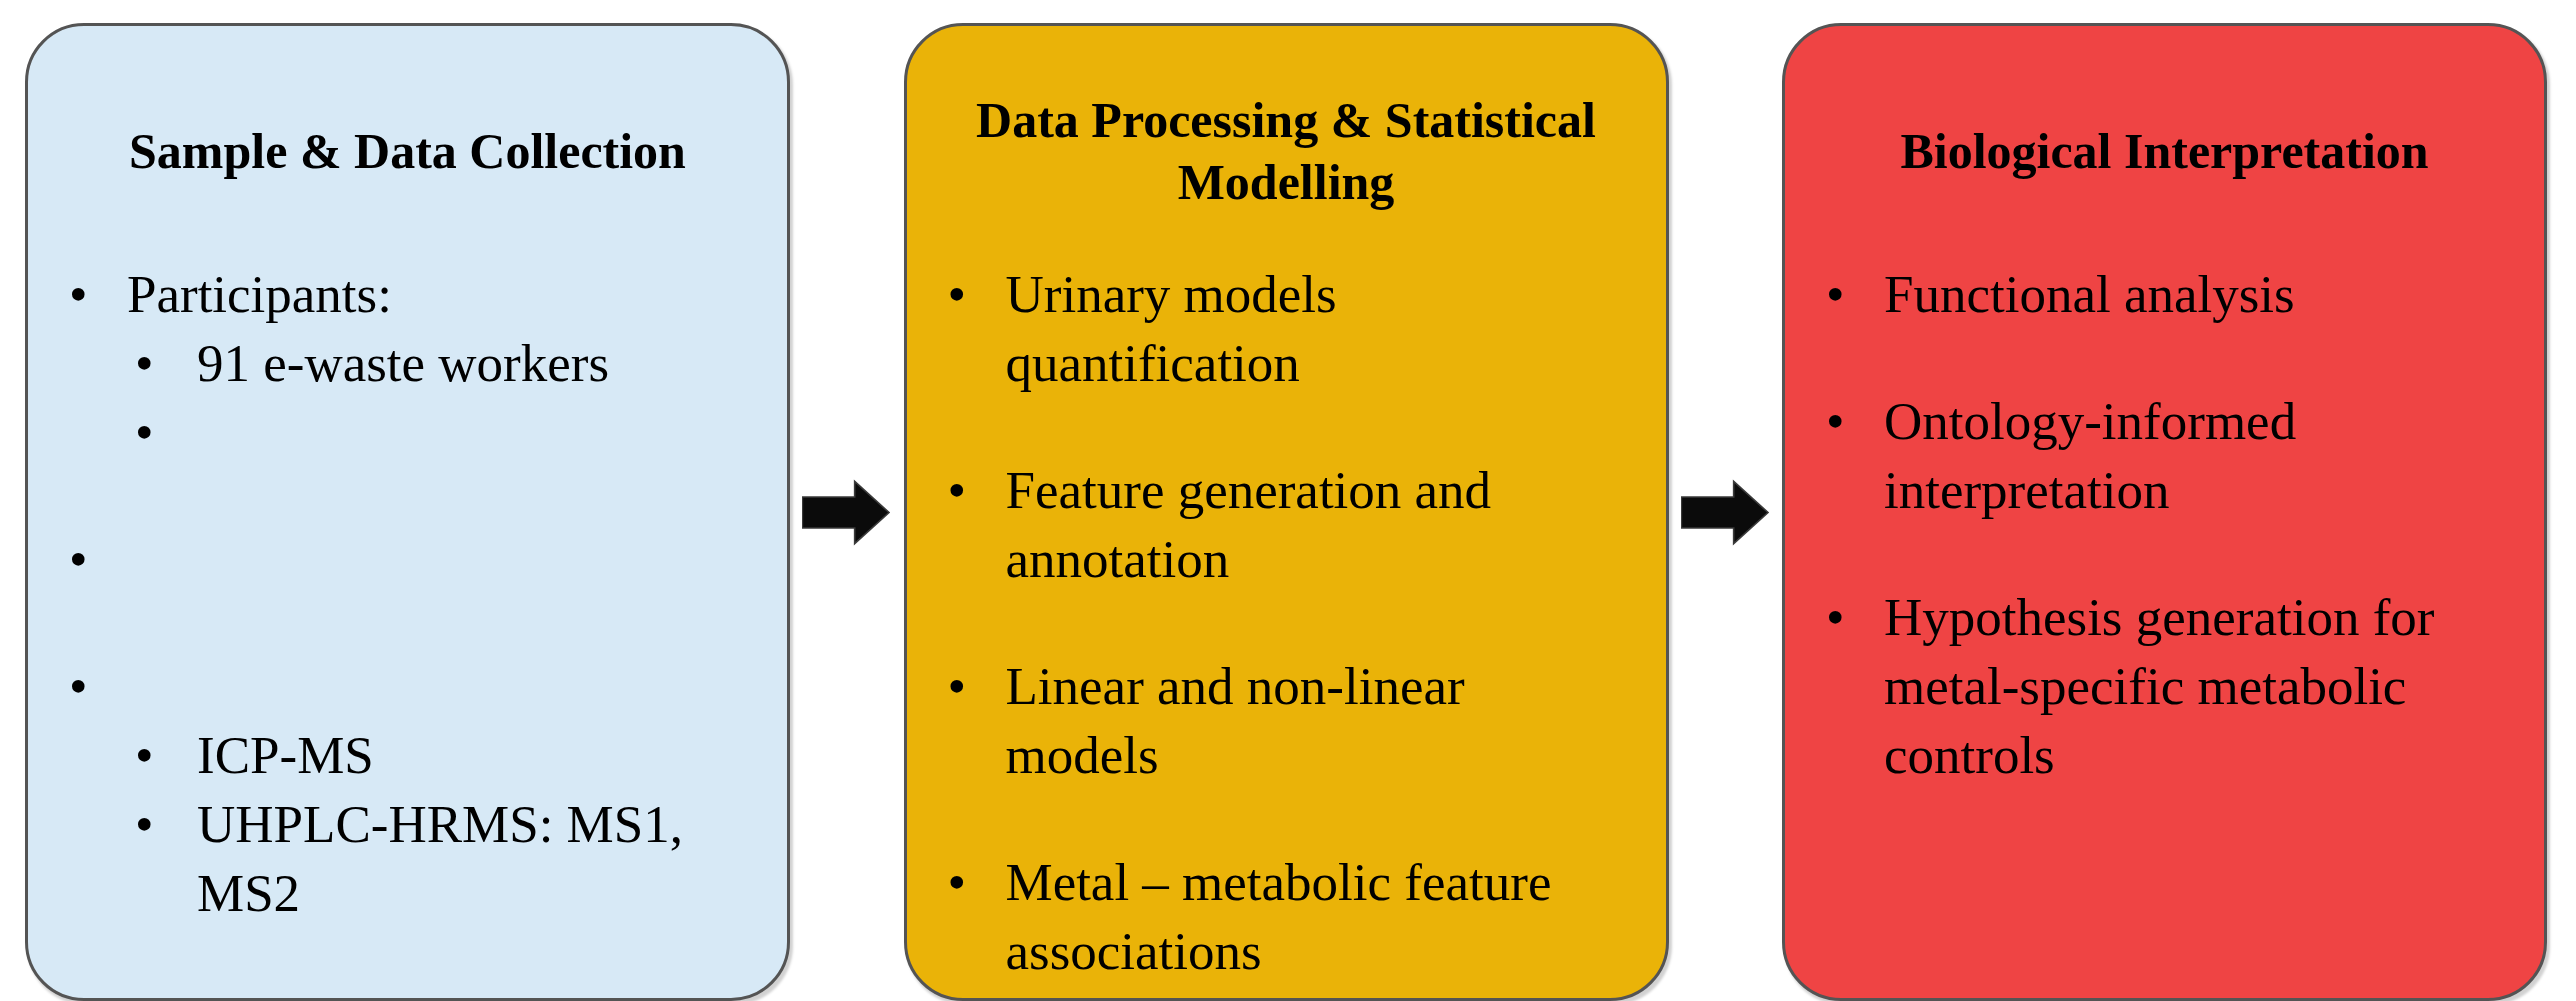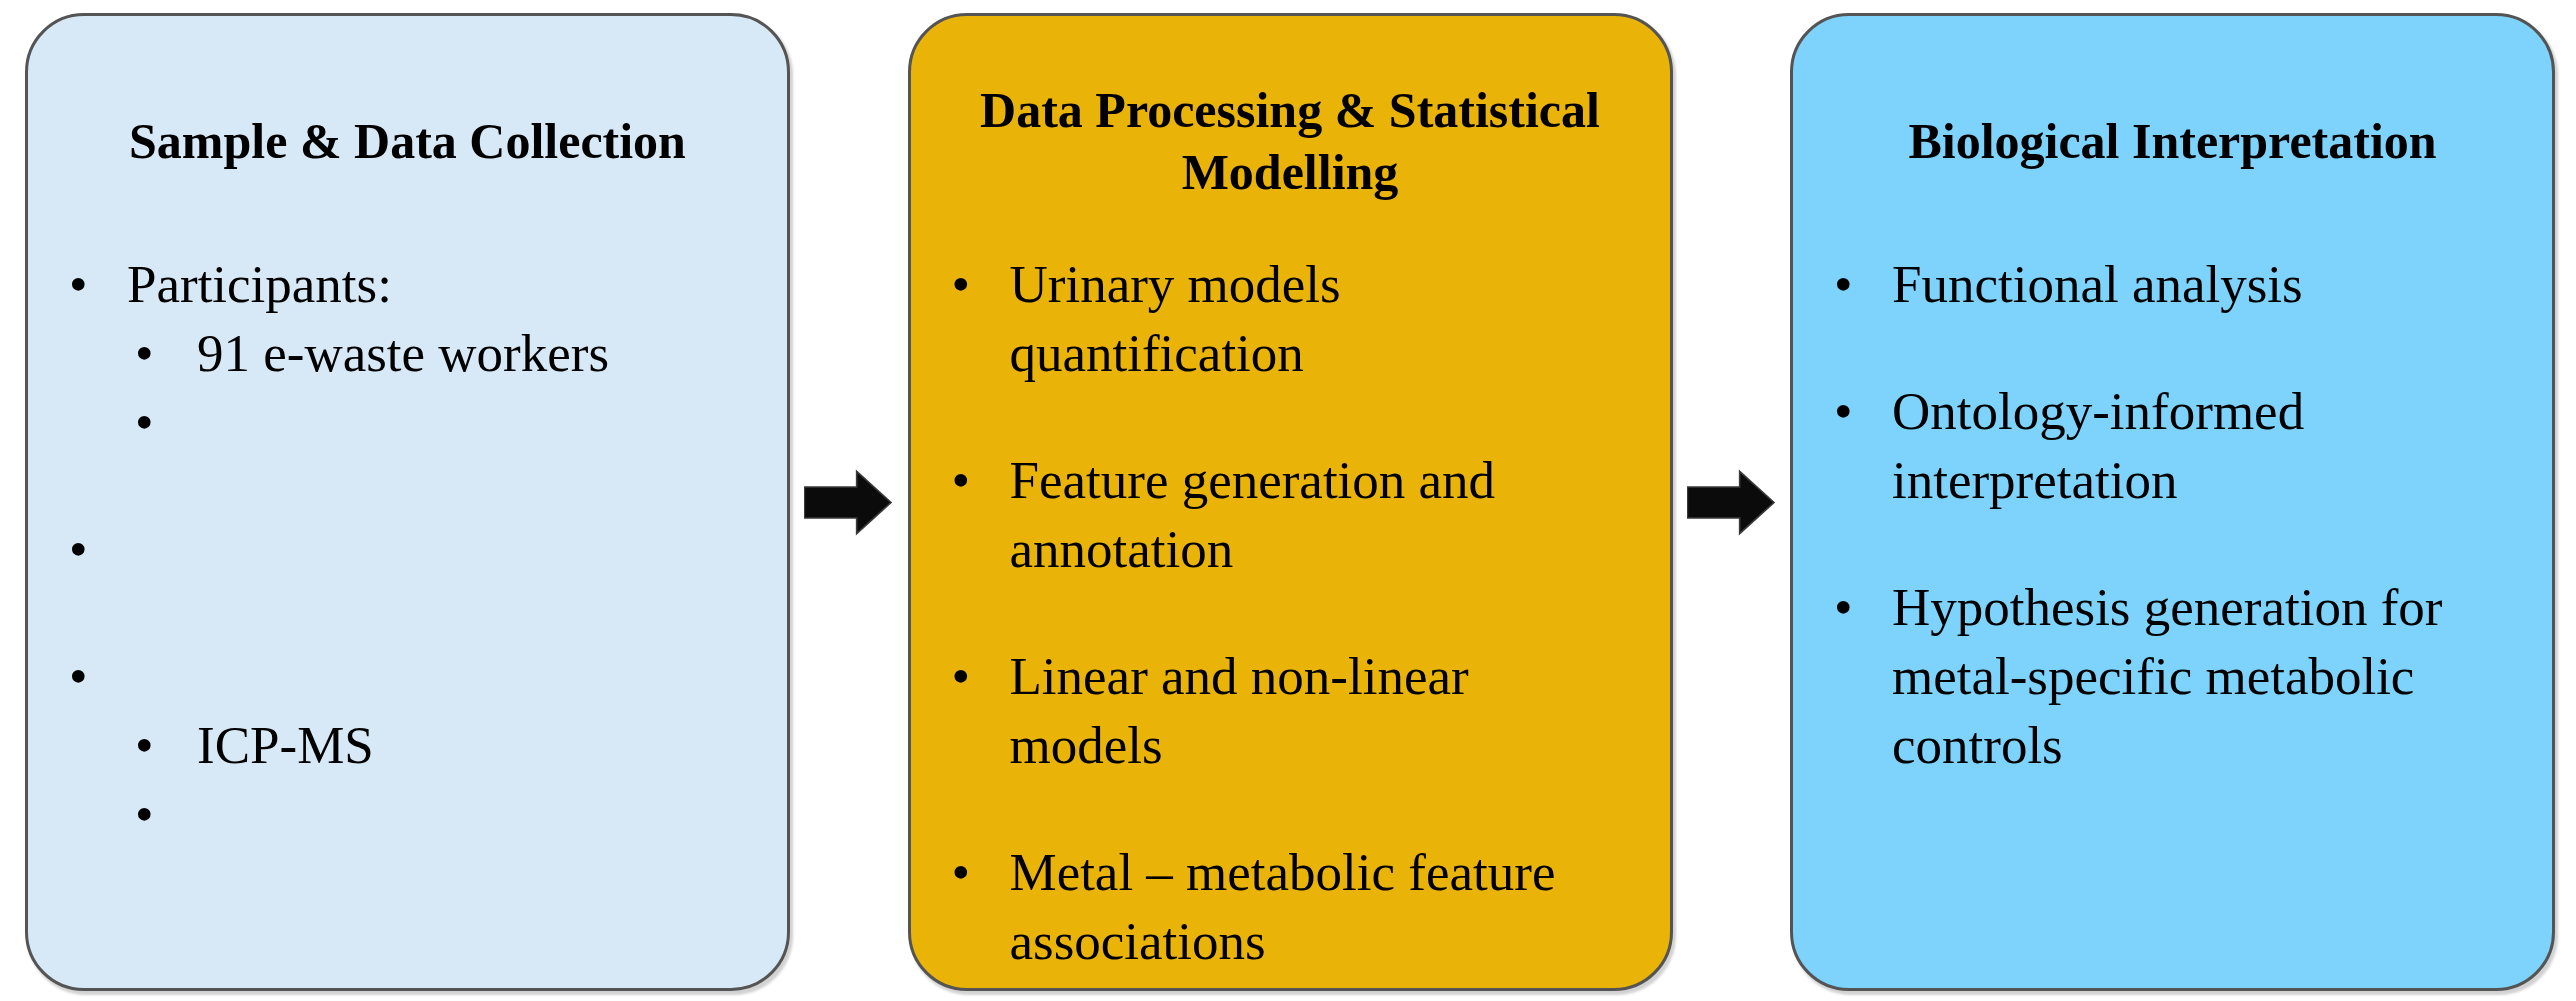--- a/index.html
+++ b/index.html
@@ -1,20 +1,20 @@
 <!DOCTYPE html>
 <html style="font-size:13px"><head>
 <meta charset="utf-8">
 <style>
   html,body{margin:0;padding:0;background:#ffffff;}
   .canvas{
     width:2576px;height:1001px;box-sizing:border-box;
     background:#ffffff;
-    display:flex;align-items:flex-start;
-    padding:13px 21px 0 25px;
+    display:flex;align-items:flex-end;
+    padding:13px 29px 0 25px;
     font-family:"Liberation Serif","DejaVu Serif",serif;
     color:#000000;
   }
   .box{
     flex:none;width:765px;height:978px;box-sizing:border-box;
     border:3.3px solid #545454;border-radius:59px;
     padding:48px 41px 0 41px;
     box-shadow:2.5px 3.3px 2.5px rgba(0,0,0,0.18);
   }
   .arrow-cell{
@@ -64,20 +64,21 @@
         <div class="bullet-group">
           <div class="li lvl1">
             <span class="bullet">•</span>
           </div>
           <div class="li lvl2">
             <span class="bullet">•</span>
             <span class="txt">ICP-MS</span>
           </div>
           <div class="li lvl2">
             <span class="bullet">•</span>
+            <span class="txt">UHPLC-HRMS: MS1, MS2</span>
           </div>
         </div>
       </div>
   </div>
 
   <div class="arrow-cell">
     <svg class="arrow-svg" width="89" height="67" viewBox="0 0 108 82">
       <polygon points="0,22 64,22 64,3 106,41 64,79 64,60 0,60" stroke="#3a3a3a" stroke-width="2" fill="#0b0b0b"></polygon>
     </svg>
   </div>
@@ -111,21 +112,21 @@
         </div>
       </div>
   </div>
 
   <div class="arrow-cell">
     <svg class="arrow-svg" width="89" height="67" viewBox="0 0 108 82">
       <polygon points="0,22 64,22 64,3 106,41 64,79 64,60 0,60" stroke="#3a3a3a" stroke-width="2" fill="#0b0b0b"></polygon>
     </svg>
   </div>
 
-  <div class="box" style="background: #7dd3fc;">
+  <div class="box" style="background: #ef4444;">
     <div class="stage-title">Biological Interpretation</div>
     <div class="content">
         <div class="bullet-group">
           <div class="li lvl1">
             <span class="bullet">•</span>
             <span class="txt">Functional analysis</span>
           </div>
         </div>
         <div class="bullet-group">
           <div class="li lvl1">

